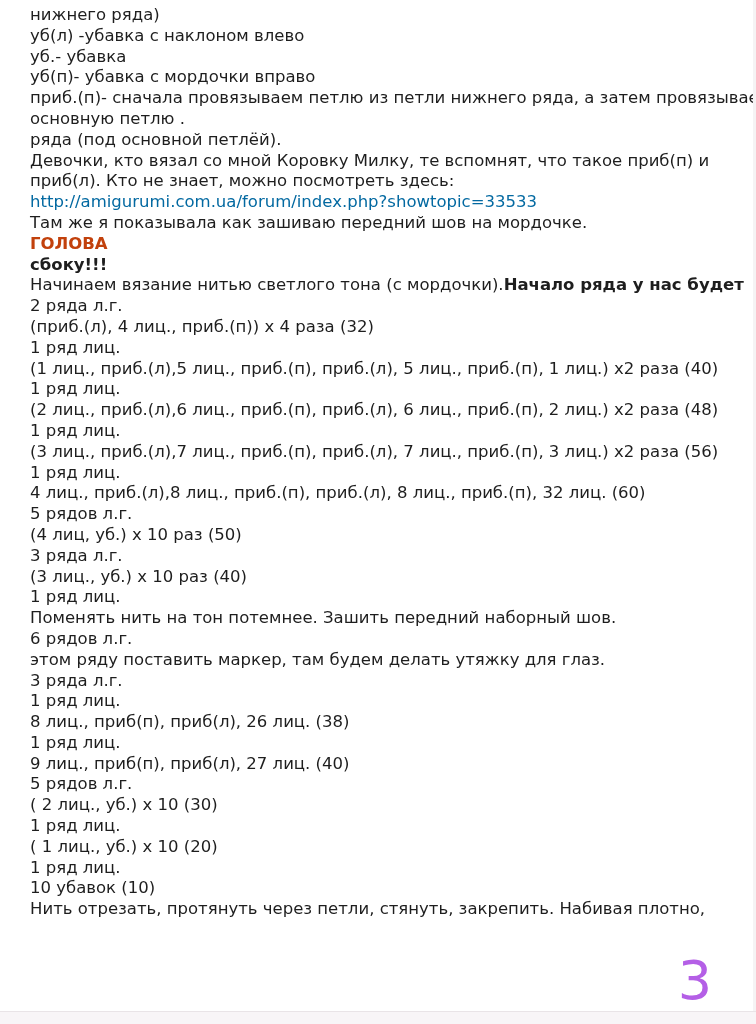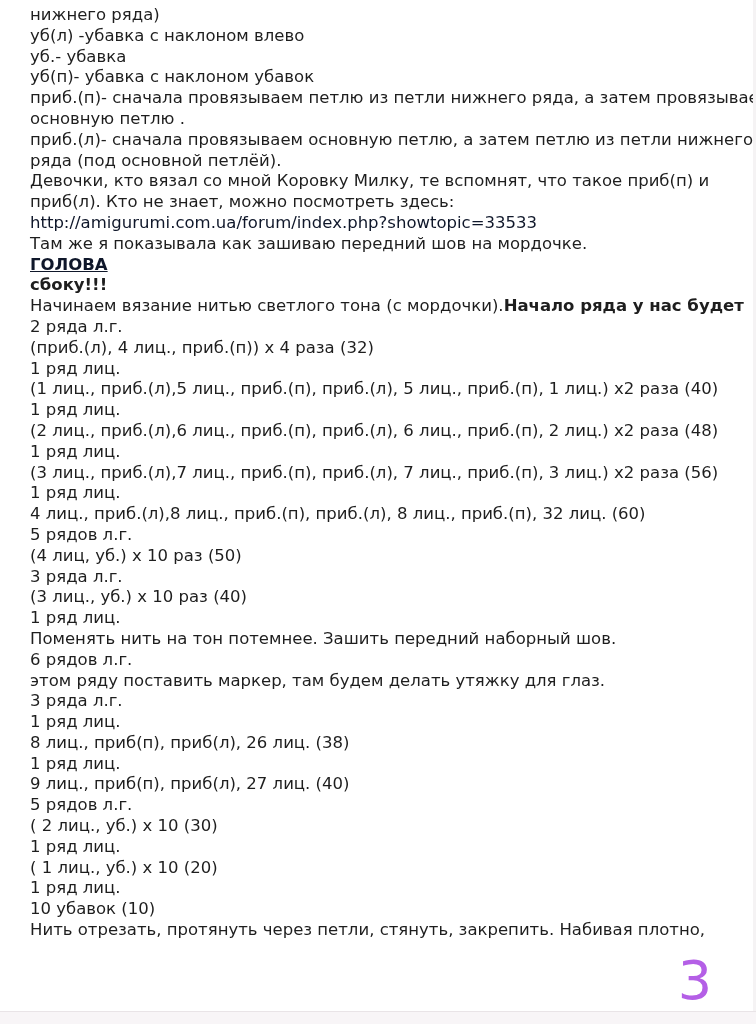--- a/index.html
+++ b/index.html
@@ -17,22 +17,22 @@
   }
   .content {
     position: absolute;
     top: 5px; left: 30px; right: 18px;
     color: #1e1e1e;
     font-size: 16.5px;
     line-height: 20.8px;
   }
   .line { white-space: nowrap; min-height: 20.8px; }
   .seg-bold { font-weight: bold; }
-  .seg-heading { color: #0f172a; font-weight: bold; text-decoration: underline; }
-  .seg-link { color: #0f172a; cursor: pointer; }
+  .seg-heading { color: #c2410c; font-weight: bold; }
+  .seg-link { color: #0369a1; cursor: pointer; }
   .page-number {
     position: absolute;
     right: 44px; bottom: 16px;
     font-size: 54px;
     line-height: 54px;
     color: #b45fe6;
     font-weight: 400;
   }
   .page-gap {
     position: absolute;
@@ -49,24 +49,23 @@
   }
 </style>
 </head>
 <body>
 
 <div class="page">
   <div class="content">
       <div class="line"><span>нижнего ряда)</span></div>
       <div class="line"><span>уб(л) -убавка с наклоном влево</span></div>
       <div class="line"><span>уб.- убавка</span></div>
-      <div class="line"><span>уб(п)- убавка с наклоном убавок</span></div>
+      <div class="line"><span>уб(п)- убавка с мордочки вправо</span></div>
       <div class="line"><span>приб.(п)- сначала провязываем петлю из петли нижнего ряда, а затем провязываем</span></div>
       <div class="line"><span>основную петлю .</span></div>
-      <div class="line"><span>приб.(л)- сначала провязываем основную петлю, а затем петлю из петли нижнего</span></div>
       <div class="line"><span>ряда (под основной петлёй).</span></div>
       <div class="line"><span>Девочки, кто вязал со мной Коровку Милку, те вспомнят, что такое приб(п) и</span></div>
       <div class="line"><span>приб(л). Кто не знает, можно посмотреть здесь:</span></div>
       <div class="line"><span class="seg-link">http://amigurumi.com.ua/forum/index.php?showtopic=33533</span></div>
       <div class="line"><span>Там же я показывала как зашиваю передний шов на мордочке.</span></div>
       <div class="line"><span class="seg-heading">ГОЛОВА</span></div>
       <div class="line"><span class="seg-bold">сбоку!!!</span></div>
       <div class="line"><span>Начинаем вязание нитью светлого тона (с мордочки).</span><span class="seg-bold">Начало ряда у нас будет</span></div>
       <div class="line"><span>2 ряда л.г.</span></div>
       <div class="line"><span>(приб.(л), 4 лиц., приб.(п)) x 4 раза (32)</span></div>

